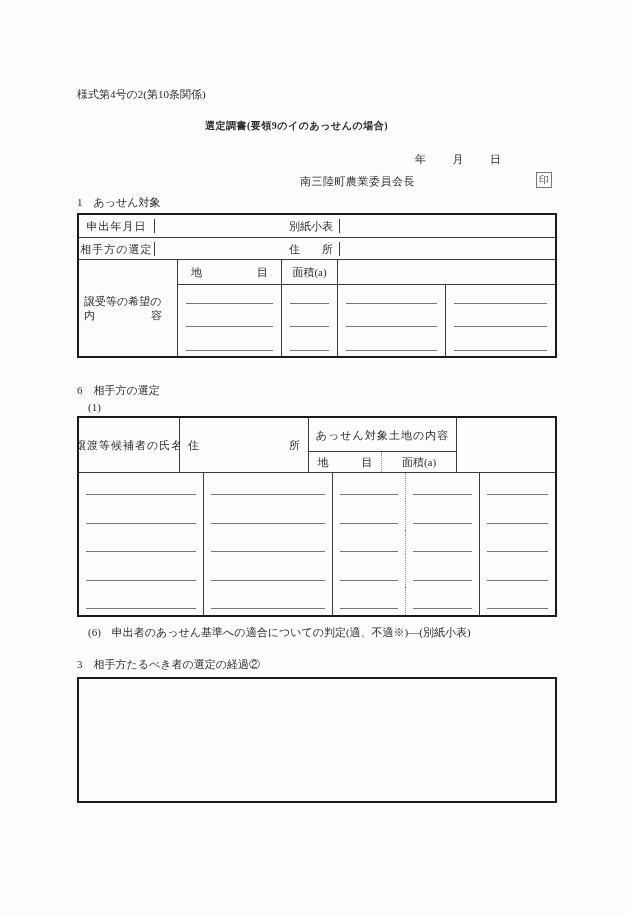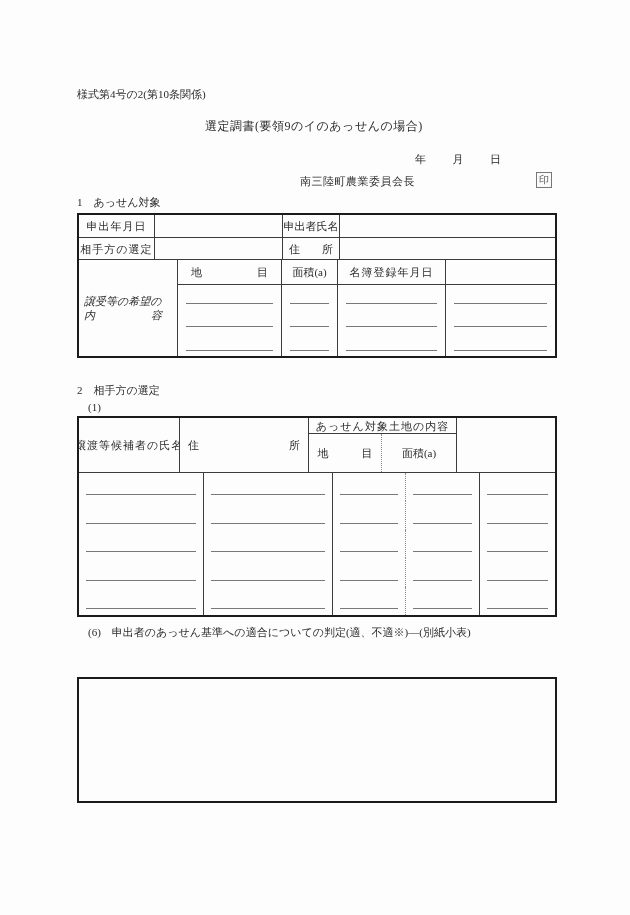--- a/index.html
+++ b/index.html
@@ -36,61 +36,61 @@
   .jb{justify-content:space-between;}
   .flex1{flex:1;}
 
   
   .linecell{display:flex;align-items:flex-end;box-sizing:border-box;}
   .uline{flex:1;border-bottom:1px solid #787878;margin:0 8px 5px 8px;}
   .t2 .uline{margin:0 7px 6px 7px;}
 
   
   .t1{left:77px;top:213px;width:480px;height:145px;}
-  .t1-row{display:flex;}
+  .t1-row{display:flex;align-items:center;}
   .t1 .c-lbl1{width:76px;}
   .t1 .c-val1{width:128px;}
   .t1 .c-lbl2{width:57px;}
   .t1-lower{flex:1;display:flex;}
   .wish{
     width:99px;box-sizing:border-box;border-right:1px solid #3c3c3c;
     display:flex;flex-direction:column;justify-content:center;
     padding-left:5px;
   }
-  .wish .w-line{width:78px;font-style:italic;}
+  .wish .w-line{width:78px;}
   .wish .w-line2{display:flex;justify-content:space-between;}
   .t1-grid{flex:1;display:flex;flex-direction:column;}
   .t1-sub{height:24px;display:flex;}
   .t1 .s1{width:104px;}
   .t1 .s2{width:56px;}
   .t1 .s3{width:108px;}
   .t1-blank{flex:1;display:flex;}
 
   
   .t2{left:77px;top:416px;width:480px;height:201px;}
   .t2-head{height:54px;display:flex;}
   .t2 .h1{width:101px;}
   .t2 .h2{width:129px;padding:0 8px;}
   .t2 .h3{width:148px;display:flex;flex-direction:column;box-sizing:border-box;}
-  .t2 .h3top{height:16px;}
+  .t2 .h3top{height:34px;}
   .t2 .h3bot{flex:1;display:flex;}
   .t2 .h3a{width:73px;}
   .t2-body{flex:1;display:flex;flex-direction:column;}
   .t2-row{flex:1;display:flex;}
   .t2 .b1{width:125px;}
   .t2 .b2{width:129px;}
   .t2 .b3a{width:73px;}
   .t2 .b3b{width:74px;}
 
   
   .box3{left:77px;top:677px;width:480px;height:126px;border:2px solid #1b1b1b;box-sizing:border-box;background:#fdfdfd;}
 
   
   .form-number{left:77px;top:87px;}
-  .doc-title{left:205px;top:119px;font-size:12px;letter-spacing:0.5px;}
+  .doc-title{left:205px;top:119px;font-size:10px;letter-spacing:0.5px;font-weight:bold;}
   .date-line{left:415px;top:152px;letter-spacing:1.5px;}
   .recipient{left:300px;top:174px;letter-spacing:0.5px;}
   .seal{
     left:536px;top:172px;width:16px;height:16px;
     border:1px solid #777;box-sizing:border-box;
     display:flex;align-items:center;justify-content:center;
     font-size:10px;color:#555;background:#fbfbfb;
   }
   .h-sec1{left:77px;top:195px;}
   .h-sec2{left:77px;top:383px;}
@@ -109,21 +109,21 @@
   <div class="abs recipient">南三陸町農業委員会長</div>
   <div class="abs seal">印</div>
 
   <div class="abs h-sec1">1　あっせん対象</div>
 
   <div class="tbl t1">
 
     <div class="t1-row bb" style="height:22px;">
       <div class="cell br ctr ls1 c-lbl1">申出年月日</div>
       <div class="cell br c-val1"></div>
-      <div class="cell br ctr c-lbl2">申出者氏名</div>
+      <div class="cell br ctr c-lbl2">別紙小表</div>
     </div>
 
     <div class="t1-row bb" style="height:21px;">
       <div class="cell br ctr ls1 c-lbl1">相手方の選定</div>
       <div class="cell br c-val1"></div>
       <div class="cell br jb c-lbl2" style="padding:0 6px;">
         <span>住</span>
         <span>所</span>
       </div>
       <div class="cell flex1"></div>
@@ -134,21 +134,20 @@
         <div class="w-line">譲受等の希望の</div>
         <div class="w-line w-line2">
           <span>内</span>
           <span>容</span>
         </div>
       </div>
       <div class="t1-grid">
         <div class="t1-sub bb">
           <div class="cell br ctr s1">地　　　　　目</div>
           <div class="cell br ctr s2">面積(a)</div>
-          <div class="cell br ctr ls1 s3">名簿登録年月日</div>
         </div>
         <div class="t1-blank">
           <div class="linecell br s1">
               <div class="uline"></div>
             </div>
           <div class="linecell br s2">
               <div class="uline"></div>
             </div>
           <div class="linecell br s3">
               <div class="uline"></div>
@@ -182,21 +181,21 @@
               <div class="uline"></div>
             </div>
           <div class="linecell flex1">
               <div class="uline"></div>
             </div>
         </div>
       </div>
     </div>
   </div>
 
-  <div class="abs h-sec2">2　相手方の選定</div>
+  <div class="abs h-sec2">6　相手方の選定</div>
   <div class="abs sub1">(1)</div>
 
   <div class="tbl t2">
     <div class="t2-head bb">
       <div class="cell br ctr ls1 h1">譲渡等候補者の氏名</div>
       <div class="cell br jb h2">
         <span>住</span>
         <span>所</span>
       </div>
       <div class="h3 br">
@@ -291,15 +290,16 @@
           </div>
         <div class="linecell flex1">
             <div class="uline"></div>
           </div>
       </div>
     </div>
   </div>
 
   <div class="abs sub2">(6)　申出者のあっせん基準への適合についての判定(適、不適※)―(別紙小表)</div>
 
+  <div class="abs h-sec3">3　相手方たるべき者の選定の経過②</div>
   <div class="abs box3"></div>
 
 </div>
 
 </body></html>

